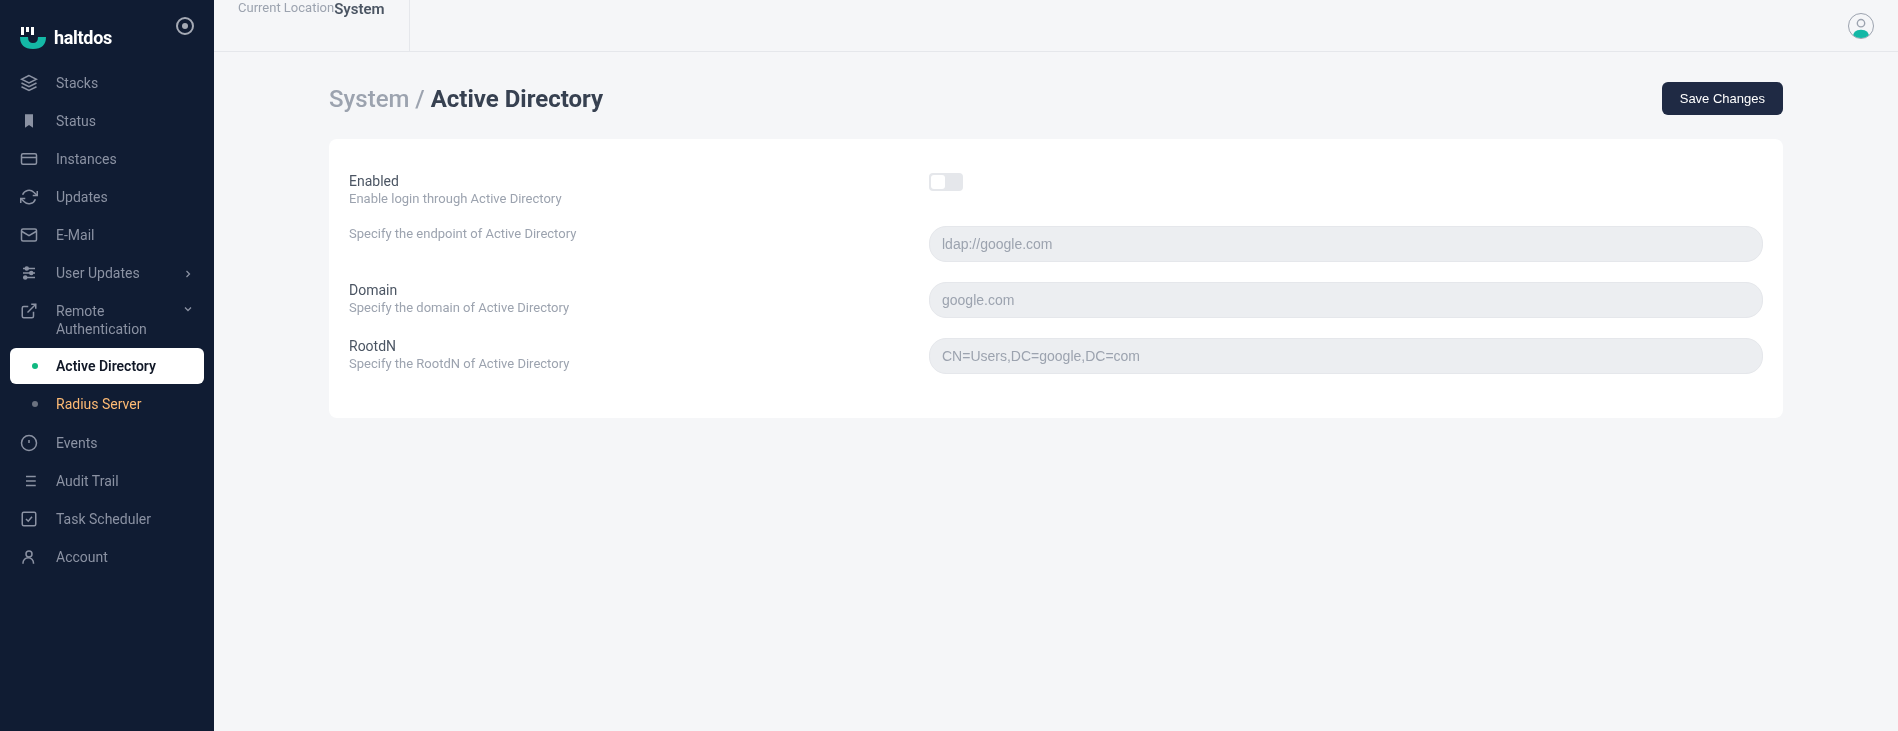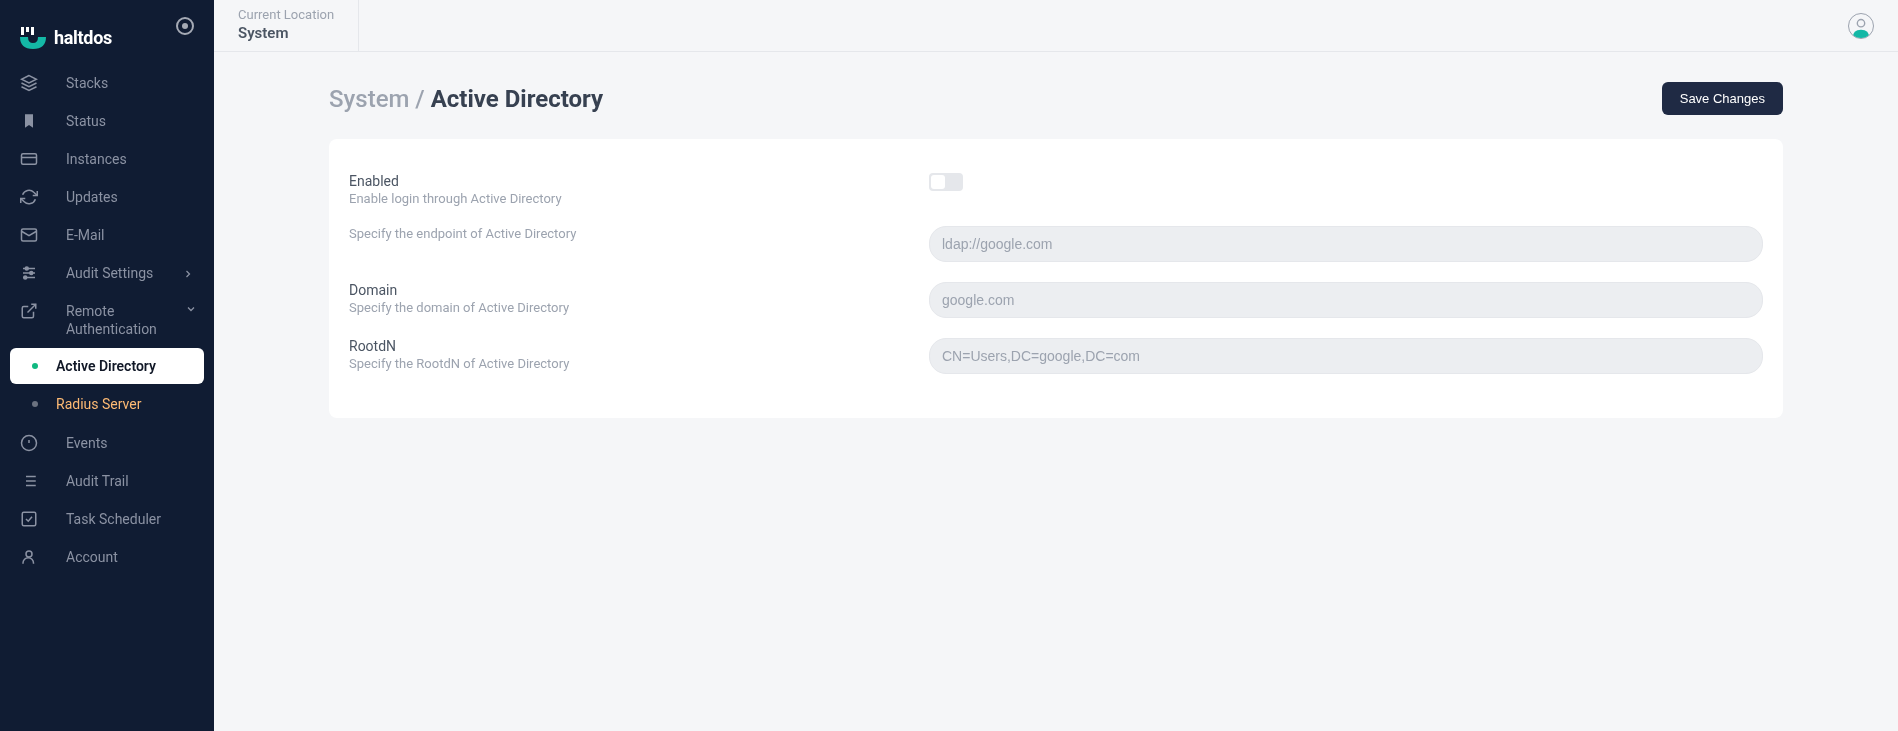--- a/index.html
+++ b/index.html
@@ -67,21 +67,21 @@
       padding: 12px 0;
       flex: 1;
     }
     .nav-item {
       display: flex;
       align-items: center;
       padding: 10px 20px;
       color: #8b92a3;
       font-size: 14px;
       cursor: pointer;
-      gap: 28px;
+      gap: 18px;
       position: relative;
     }
     .nav-item .icon {
       width: 18px;
       height: 18px;
       display: flex;
       align-items: center;
       justify-content: center;
       flex-shrink: 0;
     }
@@ -138,21 +138,21 @@
     .topbar {
       height: 52px;
       border-bottom: 1px solid #e5e7eb;
       display: flex;
       align-items: center;
       justify-content: space-between;
       padding: 0 24px;
     }
     .location {
       display: flex;
-      flex-direction: column;
+      flex-direction: row;
       border-right: 1px solid #e5e7eb;
       padding-right: 24px;
       height: 100%;
       justify-content: center;
     }
     .location-label {
       color: #9ca3af;
       font-size: 13px;
       line-height: 1.3;
     }
@@ -330,21 +330,21 @@
       <span class="icon">
         <svg viewBox="0 0 24 24" width="18" height="18" fill="none" stroke="currentColor" stroke-width="2">
             <line x1="4" y1="6" x2="20" y2="6"></line>
             <circle cx="9" cy="6" r="2" fill="currentColor"></circle>
             <line x1="4" y1="12" x2="20" y2="12"></line>
             <circle cx="15" cy="12" r="2" fill="currentColor"></circle>
             <line x1="4" y1="18" x2="20" y2="18"></line>
             <circle cx="7" cy="18" r="2" fill="currentColor"></circle>
           </svg>
       </span>
-      <span class="label">Audit Settings</span>
+      <span class="label">User Updates</span>
       <span class="chevron">
         <svg viewBox="0 0 24 24" width="12" height="12" fill="none" stroke="currentColor" stroke-width="2.5">
             <polyline points="9 18 15 12 9 6"></polyline>
           </svg>
       </span>
     </div>
     <div class="nav-item expandable">
       <span class="icon">
         <svg viewBox="0 0 24 24" width="18" height="18" fill="none" stroke="currentColor" stroke-width="2">
             <path d="M18 13v6a2 2 0 0 1-2 2H5a2 2 0 0 1-2-2V8a2 2 0 0 1 2-2h6"></path>

